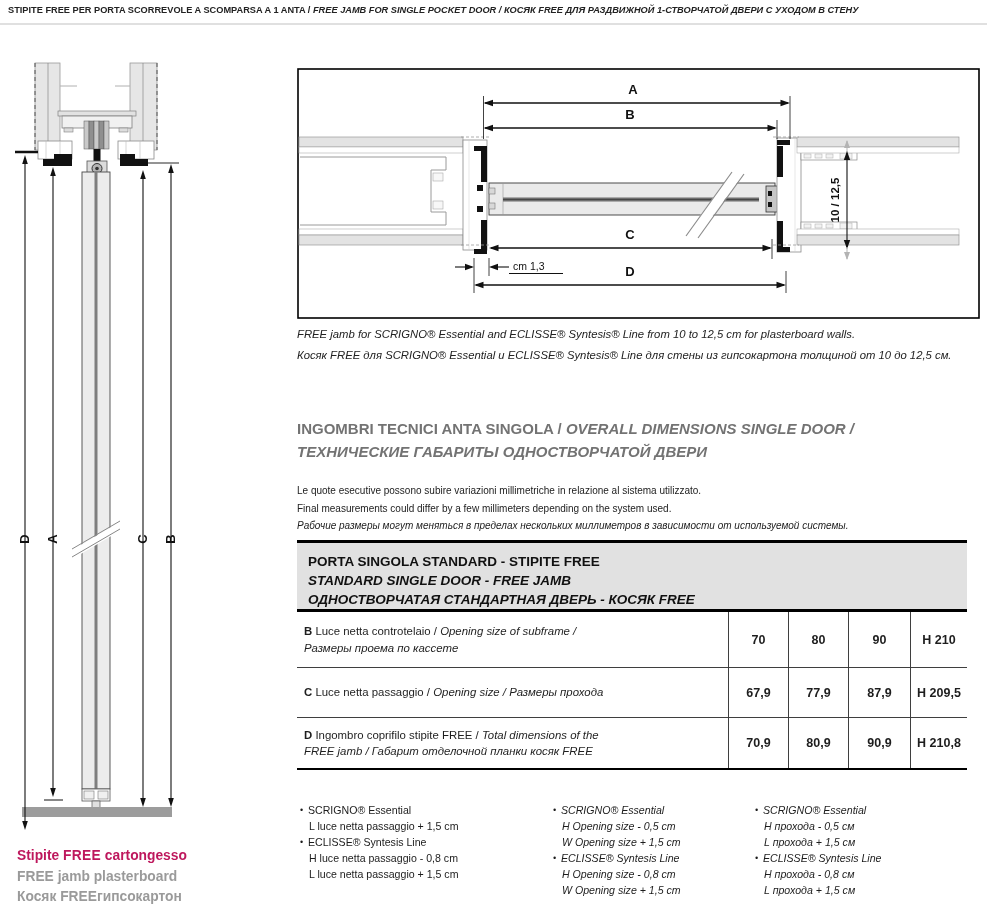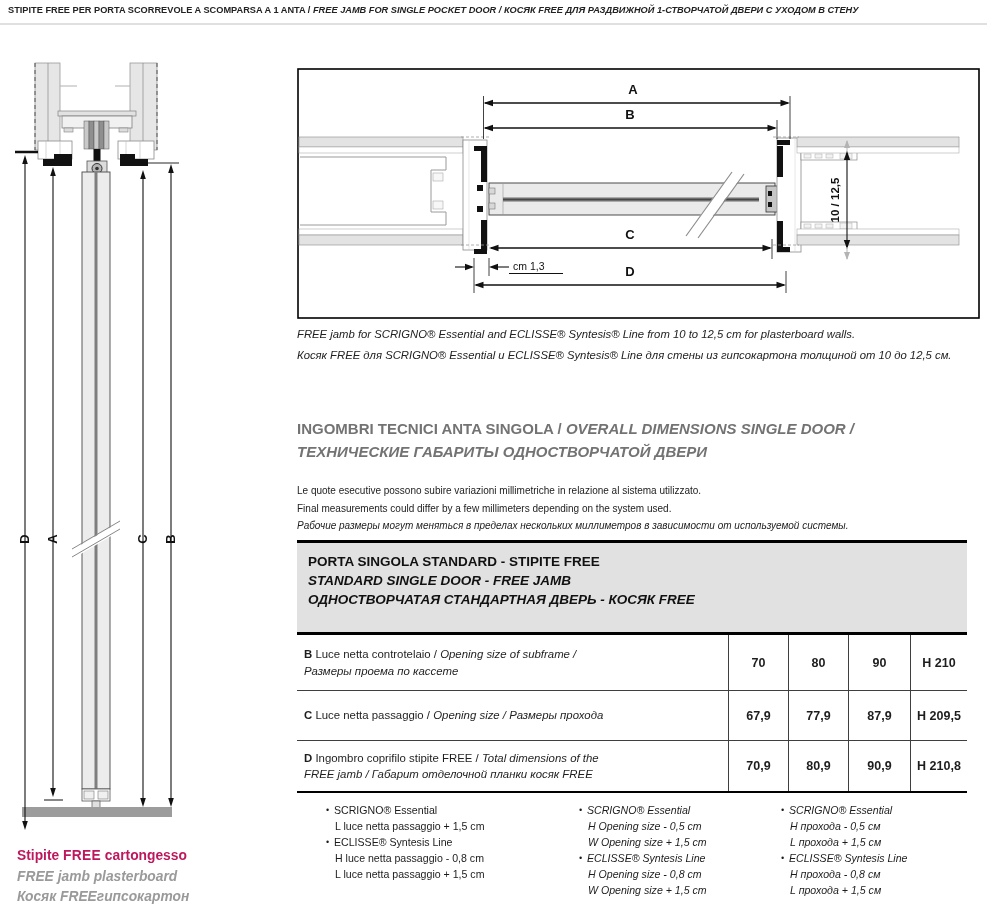--- a/index.html
+++ b/index.html
@@ -27,48 +27,48 @@
   .section-heading { left:297px; top:417px; width:685px; font-size:15px; font-weight:bold; line-height:23px; color:#737373; }
   .section-heading .i { font-style:italic; }
 
   .note-par { left:297px; top:482px; width:685px; font-size:10px; line-height:17.6px; color:#222; }
   .note-par .i { font-style:italic; }
 
   
   .dims-table { left:297px; top:540px; width:670px; border-top:3px solid #000; font-size:11.4px; }
   .t-header {
     background:#e1e1e1; border-bottom:3px solid #000;
-    padding:9px 11px 23px; font-size:13.5px; font-weight:bold; line-height:19px; color:#111;
+    padding:9px 11px 0; font-size:13.5px; font-weight:bold; line-height:19px; color:#111;
   }
   .t-header .i { font-style:italic; }
   .t-row { display:grid; grid-template-columns:431px 60px 60px 62px 57px; border-bottom:1px solid #3f3f3f; }
   .t-row.last { border-bottom:2.5px solid #000; }
   .t-desc { padding:7px 4px 7px 7px; display:flex; flex-direction:column; justify-content:center; line-height:16.5px; }
   .t-desc .b { font-weight:bold; }
   .t-desc .i { font-style:italic; }
   .t-val {
     border-left:1px solid #3f3f3f; display:flex; align-items:center; justify-content:center;
     font-weight:bold; font-size:12.5px;
   }
   .row-b { min-height:56px; } .row-c { min-height:50px; } .row-d { min-height:52px; }
 
   
   .notes-col { top:803px; width:245px; font-size:10.6px; line-height:15.9px; color:#1c1c1c; }
   .notes-col.c0 { left:300px; }
   .notes-col.c1 { left:553px; font-style:italic; }
   .notes-col.c2 { left:755px; font-style:italic; }
-  .note-line { white-space:nowrap;margin-left:26px; }
+  .note-line { white-space:nowrap; }
   .note-line.brand .bullet { display:inline-block; width:8px; font-size:9px; vertical-align:1px; }
   .note-line.sub { padding-left:9px; }
 
   
   .left-caption { left:17px; top:846px; font-size:13.8px; line-height:20.5px; }
   .left-caption .l1 { color:#be185d; font-weight:bold; }
   .left-caption .l1 .heavy { font-weight:bold; letter-spacing:.3px; }
-  .left-caption .l2 { color:#9a9a9a; font-weight:bold; font-style:italic; }
+  .left-caption .l2 { color:#9a9a9a; font-weight:bold; }
 
   
   .dimline { stroke:#111; stroke-width:1.1px; }
   .dimline.thick { stroke-width:1.4px; }
   .arrow { fill:#111; }
   .arrow.gray { fill:#b3b3b3; }
   .dimlabel { font-family:"Liberation Sans", sans-serif; font-size:13px; font-weight:bold; fill:#111; }
   .smalldim { font-family:"Liberation Sans", sans-serif; font-size:10.5px; fill:#111; }
   .thicklabel { font-family:"Liberation Sans", sans-serif; font-size:11.5px; font-weight:bold; fill:#111; }
 </style>

